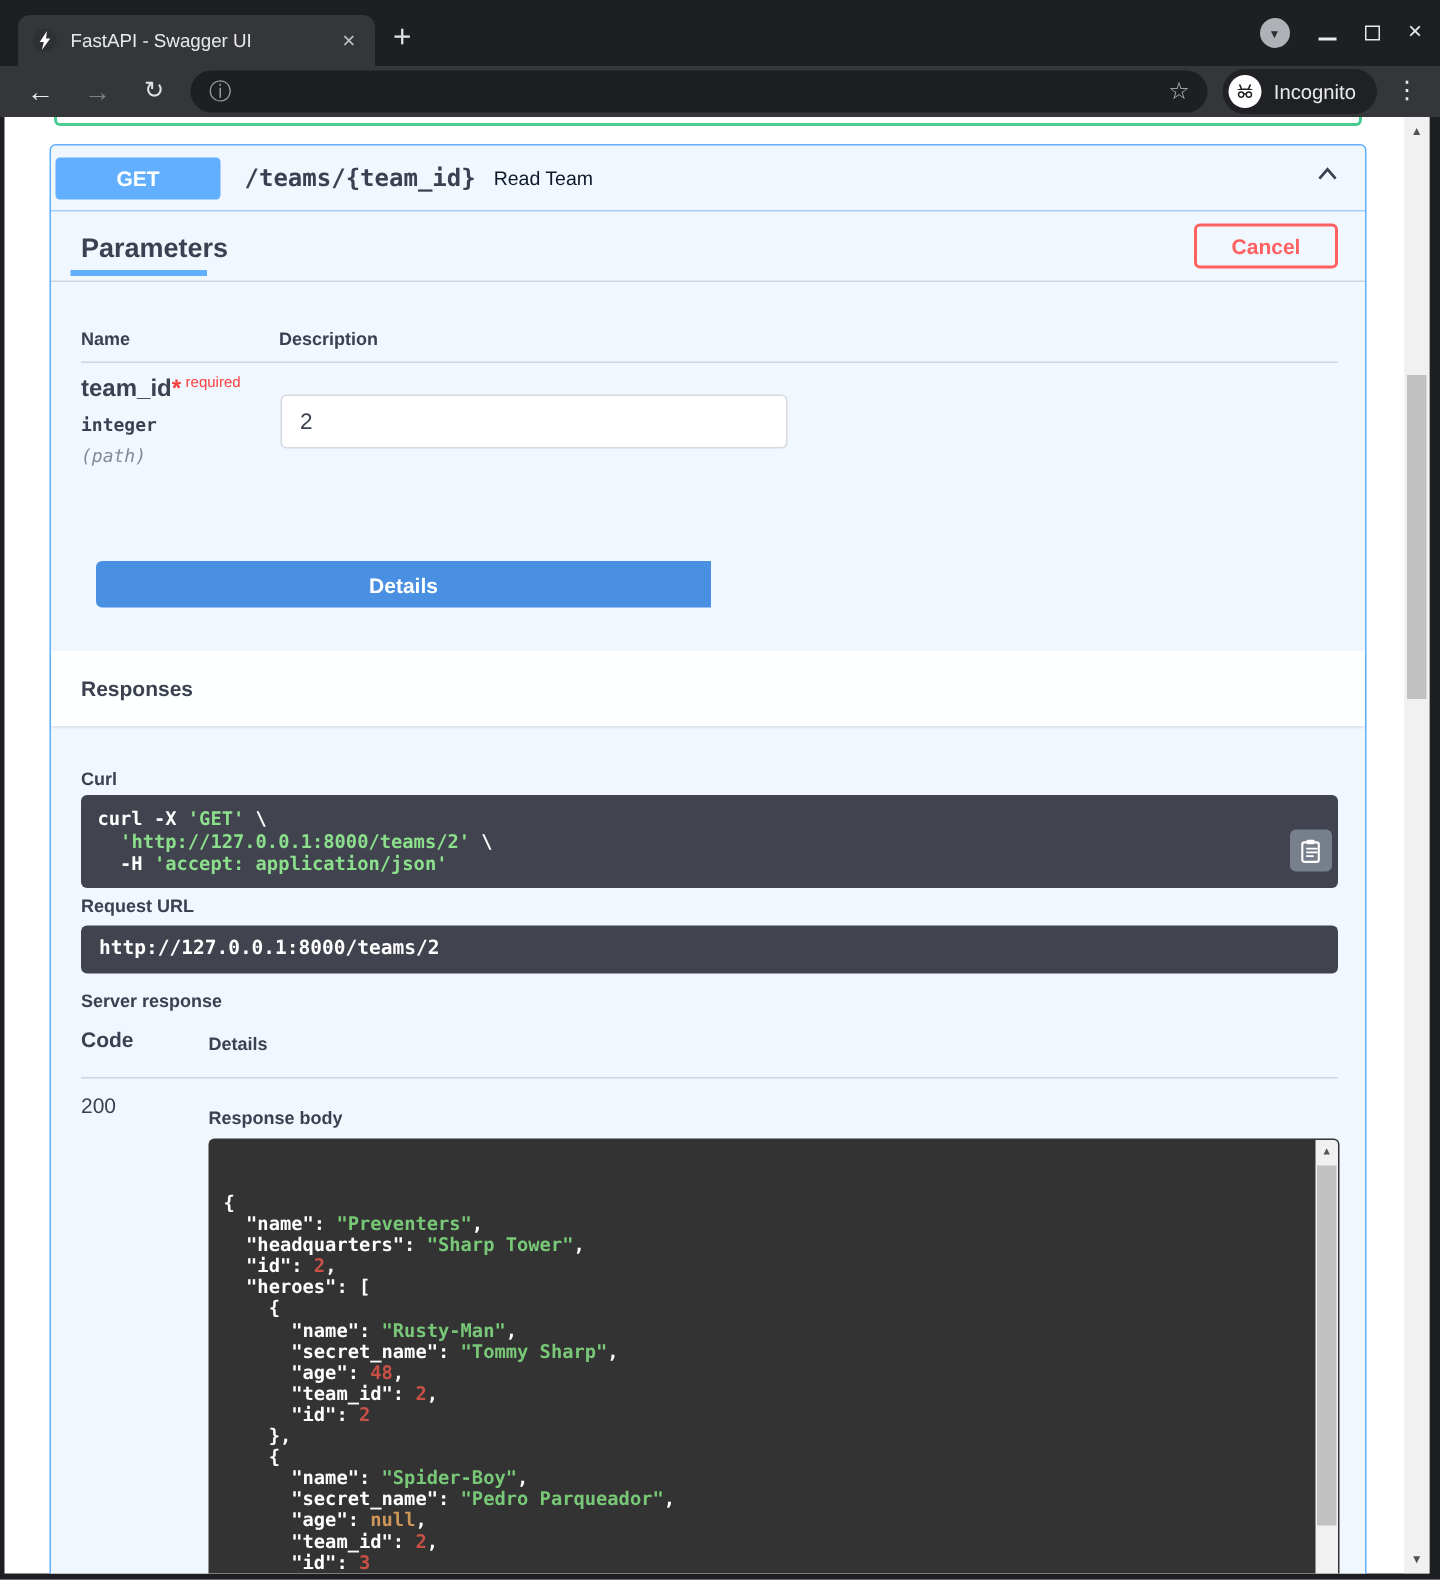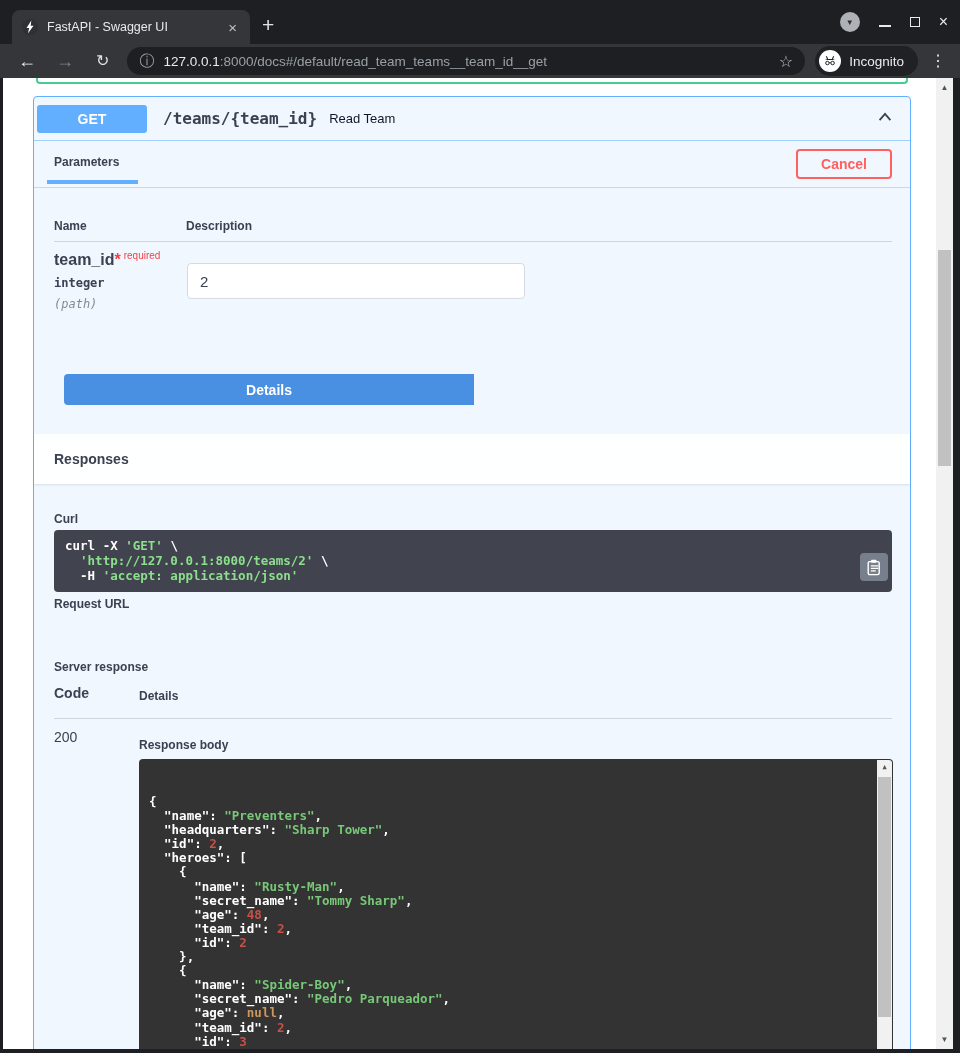--- a/index.html
+++ b/index.html
@@ -58,21 +58,21 @@
   .op-header { position:relative; height:44px; border-bottom:1px solid rgba(97,175,254,.55);
                display:flex; align-items:center; padding:0 10px 0 3px; }
   .get-pill { width:110px; height:28px; background:var(--method_blue,#61affe); border-radius:3px;
               color:#fff; font-weight:bold; font-size:14px; display:flex; align-items:center; justify-content:center; }
   .op-path { margin-left:16px; font-family:"DejaVu Sans Mono", monospace; font-weight:bold;
              font-size:16px; color:#3b4151; }
   .op-summary { margin-left:12px; font-size:13px; color:#0f172a; }
   .op-chevron { margin-left:auto; margin-right:6px; }
 
   .tabrow { position:relative; height:47px; border-bottom:1px solid rgba(59,65,81,.18); }
-  .params-tab { position:absolute; left:20px; top:14px; font-size:12px; font-weight:bold; color:#3b4151; }
+  .params-tab { position:absolute; left:20px; top:14px; font-size:18px; font-weight:bold; color:#3b4151; }
   .params-underline { position:absolute; left:13px; top:39px; width:91px; height:4px; background:var(--method_blue,#61affe); }
   .cancel-btn { position:absolute; right:18px; top:8px; width:96px; height:30px; border:2px solid var(--cancel_red,#ff6060);
                 border-radius:4px; color:var(--cancel_red,#ff6060); font-weight:bold; font-size:14px;
                 display:flex; align-items:center; justify-content:center; background:transparent; }
 
   .s-label { font-size:12px; font-weight:bold; color:#3b4151; position:absolute; }
   .th-name { left:20px; top:122px; }
   .th-desc { left:152px; top:122px; }
   .tdivider { position:absolute; left:20px; width:838px; height:1px; background:rgba(59,65,81,.18); }
   .div1 { top:144px; } .div2 { top:621px; }
@@ -154,21 +154,20 @@
       <span class="btn-close">×</span>
     </div>
   </div>
 
   <div class="toolbar">
     <span class="nav-ic ic-back">←</span>
     <span class="nav-ic ic-fwd">→</span>
     <span class="nav-ic ic-reload">↻</span>
     <div class="omnibox">
       <span class="ic-info">ⓘ</span>
-      <span class="url"><span class="host">127.0.0.1</span><span class="rest">:8000/docs#/default/read_team_teams__team_id__get</span></span>
       <span class="ic-star">☆</span>
     </div>
     <div class="incog">
       <span class="incog-circle">
         <svg width="14" height="14" viewBox="0 0 24 24">
             <path fill="#202124" d="M17.1 4 15.3 8.6H8.7L6.9 4H4.8l2.1 4.8C4.6 9.2 3 9.7 3 10.4h18c0-.7-1.6-1.2-3.9-1.6L19.2 4z"></path>
             <circle cx="7.6" cy="15.5" r="3" fill="none" stroke="#202124" stroke-width="1.7"></circle>
             <circle cx="16.4" cy="15.5" r="3" fill="none" stroke="#202124" stroke-width="1.7"></circle>
             <path d="M10.6 15.2c.9-.8 1.9-.8 2.8 0" stroke="#202124" stroke-width="1.5" fill="none"></path>
           </svg>
@@ -223,20 +222,21 @@
         <div class="curl-block"><div class="code-line"><span class="tok-w">curl -X </span><span class="tok-g">'GET'</span><span class="tok-w"> \</span></div><div class="code-line"><span class="tok-w">  </span><span class="tok-g">'http://127.0.0.1:8000/teams/2'</span><span class="tok-w"> \</span></div><div class="code-line"><span class="tok-w">  -H </span><span class="tok-g">'accept: application/json'</span></div></div>
         <button class="copy-btn" style="position:absolute; left:826px; top:456px;">
           <svg width="15" height="17" viewBox="0 0 15 17">
               <rect x="1.2" y="2.6" width="11" height="13" rx="1.5" fill="none" stroke="#fff" stroke-width="1.4"></rect>
               <rect x="4" y="0.8" width="5.4" height="3" rx="0.8" fill="#fff"></rect>
               <path d="M3.8 6.8h7.6M3.8 9.3h7.6M3.8 11.8h5" stroke="#fff" stroke-width="1.2"></path>
             </svg>
         </button>
 
         <span class="s-label lbl-requrl">Request URL</span>
+        <div class="requrl-block">http://127.0.0.1:8000/teams/2</div>
 
         <span class="s-label lbl-server">Server response</span>
         <span class="s-label lbl-code">Code</span>
         <span class="s-label lbl-details">Details</span>
         <div class="tdivider div2"></div>
 
         <span class="status-code">200</span>
         <span class="s-label lbl-respbody">Response body</span>
 
         <div class="body-block">

